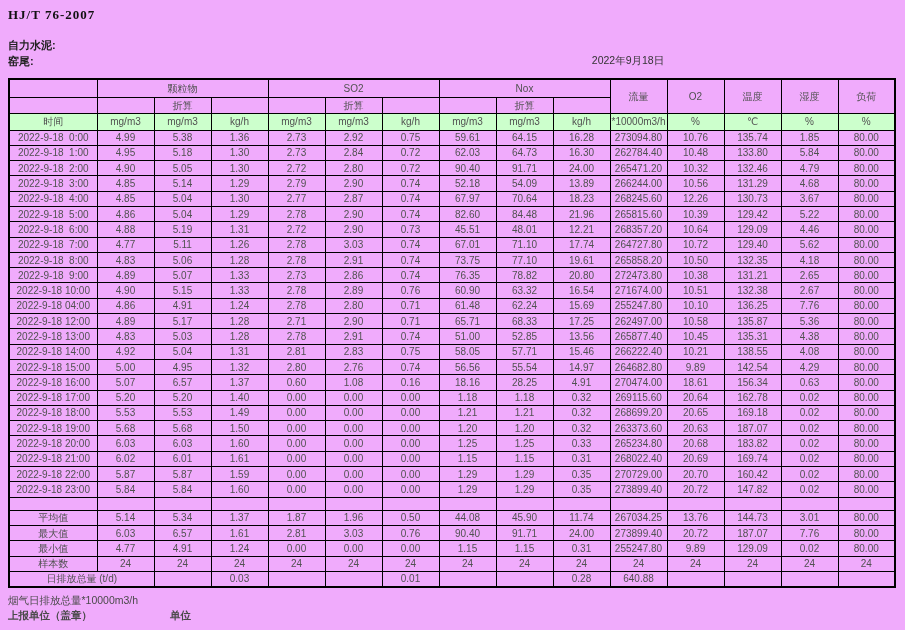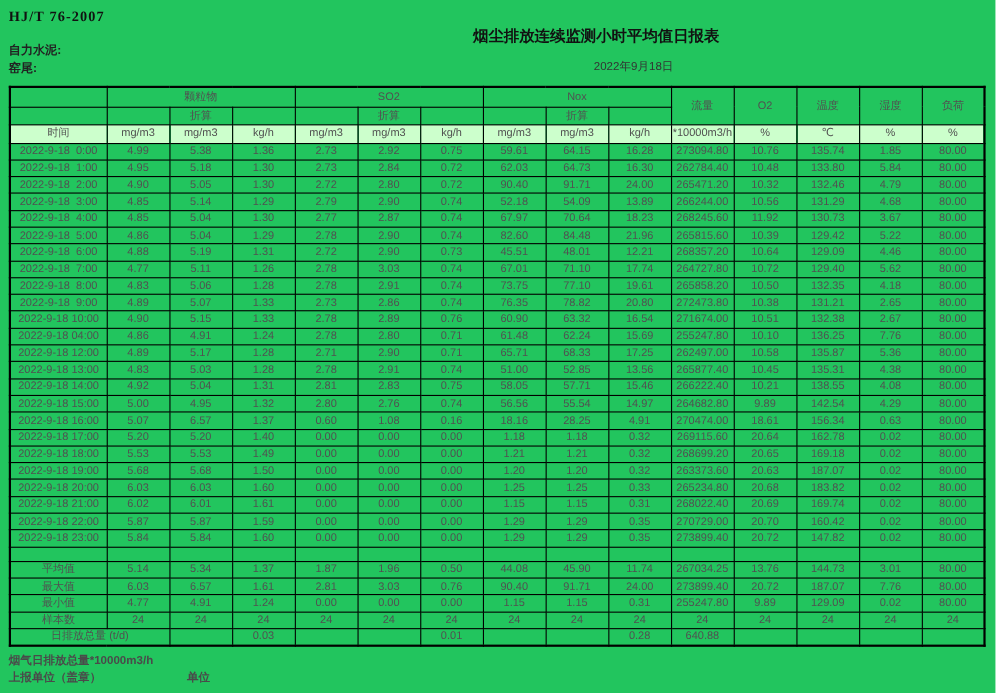--- a/index.html
+++ b/index.html
@@ -1,50 +1,49 @@
 <!DOCTYPE html>
 <html><head>
 <meta charset="utf-8">
 <style>
   html,body{margin:0;padding:0;background:#ffffff;}
-  .page{position:relative;width:905px;height:630px;background:#22c55e;overflow:hidden;
+  .page{position:relative;width:905px;height:630px;background:#f0abfc;overflow:hidden;
         font-family:"Liberation Sans","DejaVu Sans",sans-serif;}
   .abs{position:absolute;}
   .std{left:8px;top:7px;font-family:"Liberation Serif","DejaVu Serif",serif;
        font-weight:bold;font-size:13px;color:#111;letter-spacing:1px;}
   .title{left:262px;top:24px;width:560px;text-align:center;font-weight:bold;
          font-size:14px;color:#111;}
   .company{left:8px;top:38px;font-weight:bold;font-size:11px;color:#222;}
   .kiln{left:8px;top:54px;font-weight:bold;font-size:11px;color:#222;}
-  .date{left:496px;top:54px;width:160px;text-align:center;font-size:10.5px;color:#333;}
+  .date{left:548px;top:54px;width:160px;text-align:center;font-size:10.5px;color:#333;}
 
   table.report{position:absolute;left:8px;top:78px;border-collapse:collapse;
         table-layout:fixed;font-size:10px;color:#515151;border:2px solid #000;}
   table.report td{border:1px solid #000;text-align:center;vertical-align:middle;
         padding:0;overflow:hidden;white-space:pre;line-height:1.1;}
   tr.h1{height:18px;margin-left:19px;} tr.h2{height:16px;margin-top:43px;}
   tr.unit-row{height:17px;}
   tr.unit-row td{background:#ccffcc;}
   tr.r{height:15.3px;}
   tr.gap{height:13px;}
   tr.sum1 td{border-top:1.5px solid #000;}
   td.lbl{text-align:center;}
   td.left{text-align:left;padding-left:3px;}
 
-  .foot1{left:8px;top:594px;font-weight:bold;font-size:10.5px;color:#4a4a4a;}
+  .foot1{left:8px;top:594px;font-weight:normal;font-size:10.5px;color:#4a4a4a;}
   .foot2{left:8px;top:609px;font-weight:bold;font-size:10.5px;color:#4a4a4a;}
   .foot3{left:170px;top:609px;font-weight:bold;font-size:10.5px;color:#4a4a4a;}
 </style>
 </head>
 <body>
 
 <div class="page">
 
   <div class="abs std">HJ/T  76-2007</div>
-  <div class="abs title">烟尘排放连续监测小时平均值日报表</div>
   <div class="abs company">自力水泥:</div>
   <div class="abs kiln">窑尾:</div>
   <div class="abs date">2022年9月18日</div>
 
   <table class="report">
     <colgroup>
       <col style="width:88px">
       <col style="width:57px">
         <col style="width:57px">
         <col style="width:57px">
@@ -176,21 +175,21 @@
           <td>4.85</td>
           <td>5.04</td>
           <td>1.30</td>
           <td>2.77</td>
           <td>2.87</td>
           <td>0.74</td>
           <td>67.97</td>
           <td>70.64</td>
           <td>18.23</td>
           <td>268245.60</td>
-          <td>11.92</td>
+          <td>12.26</td>
           <td>130.73</td>
           <td>3.67</td>
           <td>80.00</td>
         </tr>
         <tr class="r">
           <td>2022-9-18  5:00</td>
           <td>4.86</td>
           <td>5.04</td>
           <td>1.29</td>
           <td>2.78</td>

